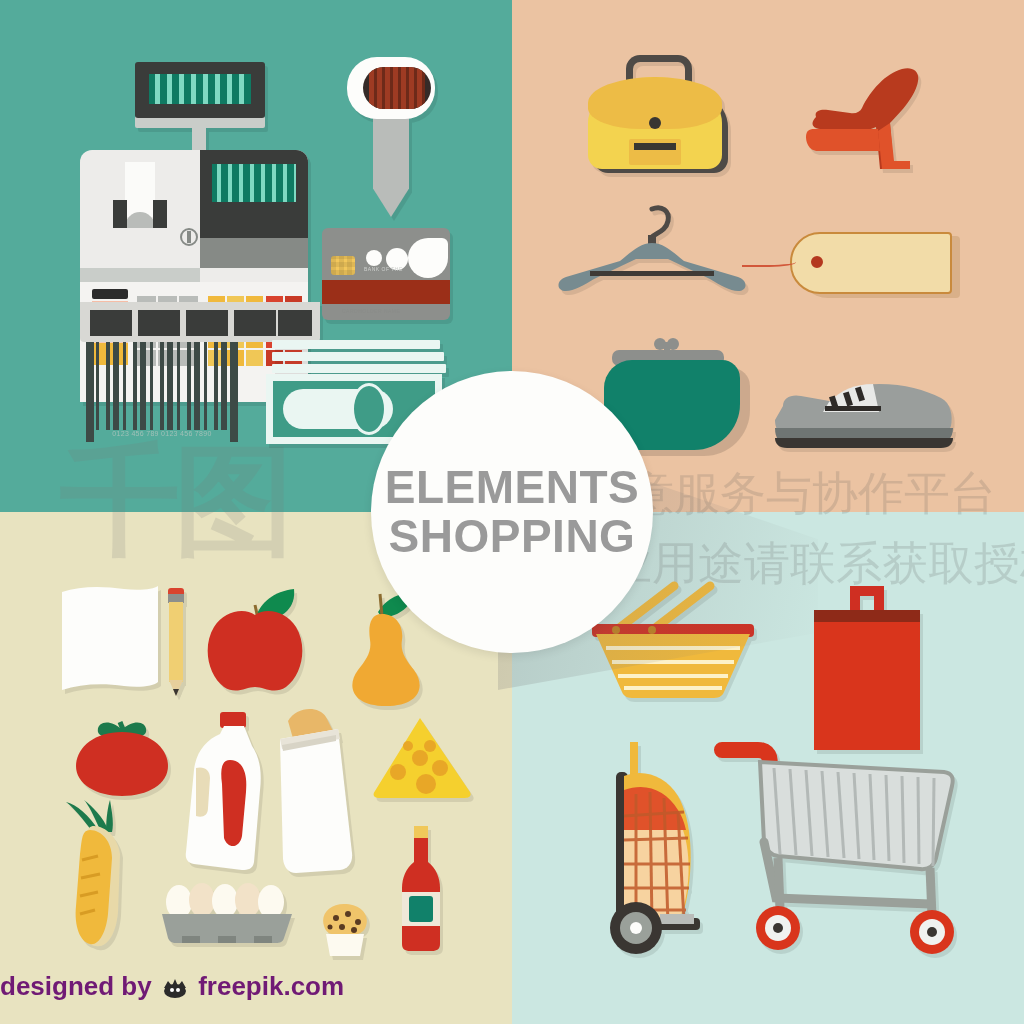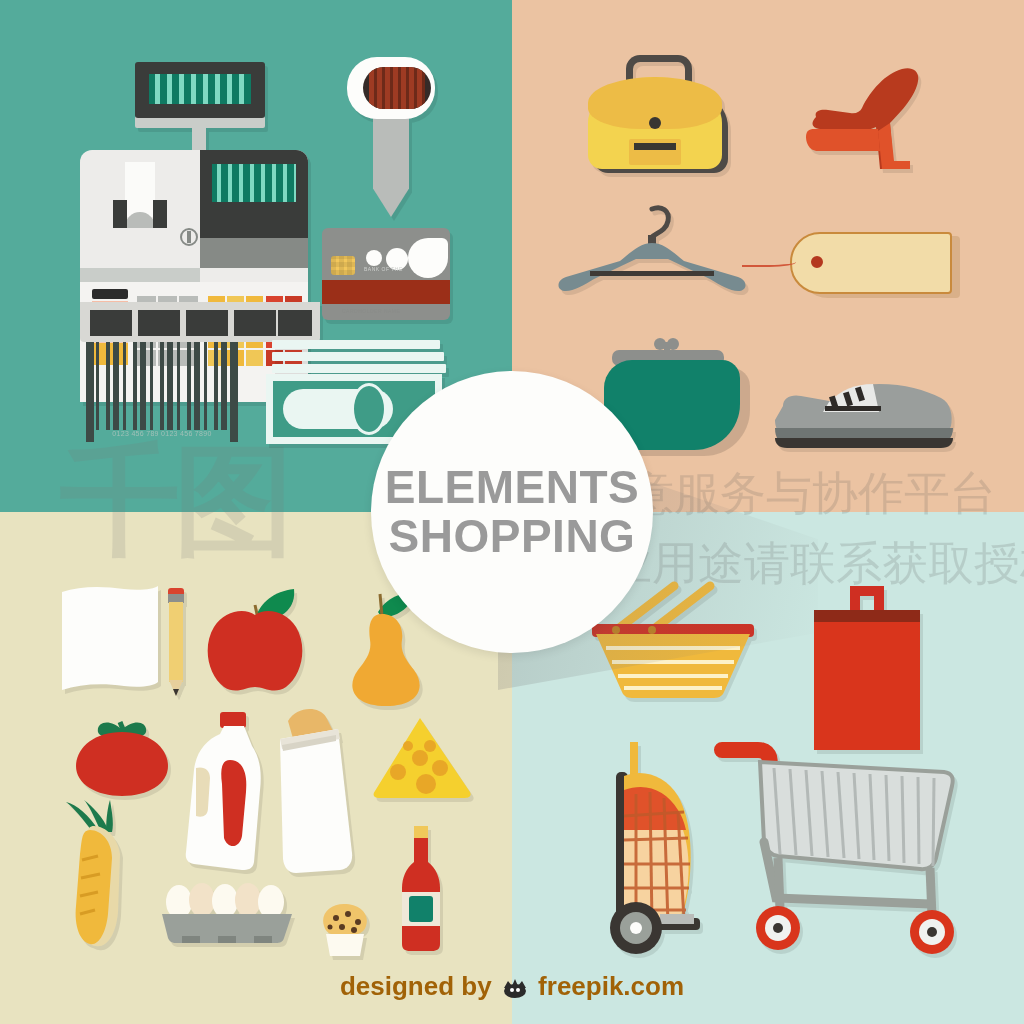--- a/index.html
+++ b/index.html
@@ -30,22 +30,22 @@
       background:linear-gradient(105deg, rgba(120,120,120,.28), rgba(120,120,120,0));
       clip-path:polygon(0% 0%, 100% 42%, 100% 78%, 0% 100%); }
   #badge { position:absolute; left:371px; top:371px; width:282px; height:282px;
            border-radius:50%; background:#fdfdfb;
            box-shadow:0 3px 10px rgba(0,0,0,.09);
            display:flex; flex-direction:column; align-items:center; justify-content:center; }
   #badge .t { color:#9a9a9a; font-weight:bold; font-size:46px; line-height:1.06;
               letter-spacing:.5px; }
 
   
-  #footer { position:absolute; left:0; bottom:22px; width:1024px; text-align:center;
-            font-size:26px; font-weight:bold; color:#a16207; }
+  #footer { position:absolute; left:0; bottom:22px; width:1024px; text-align:left;
+            font-size:26px; font-weight:bold; color:#701a75; }
   #footer .crown { display:inline-block; width:26px; height:20px; position:relative;
                    vertical-align:-3px; margin:0 3px; }
   #footer .crown svg { display:block; }
 
   
   .art { position:absolute; }
   .sh { filter:drop-shadow(3px 4px 0 rgba(0,0,0,.09)); }
 
   
   #register { left:80px; top:58px; width:240px; height:282px; }

